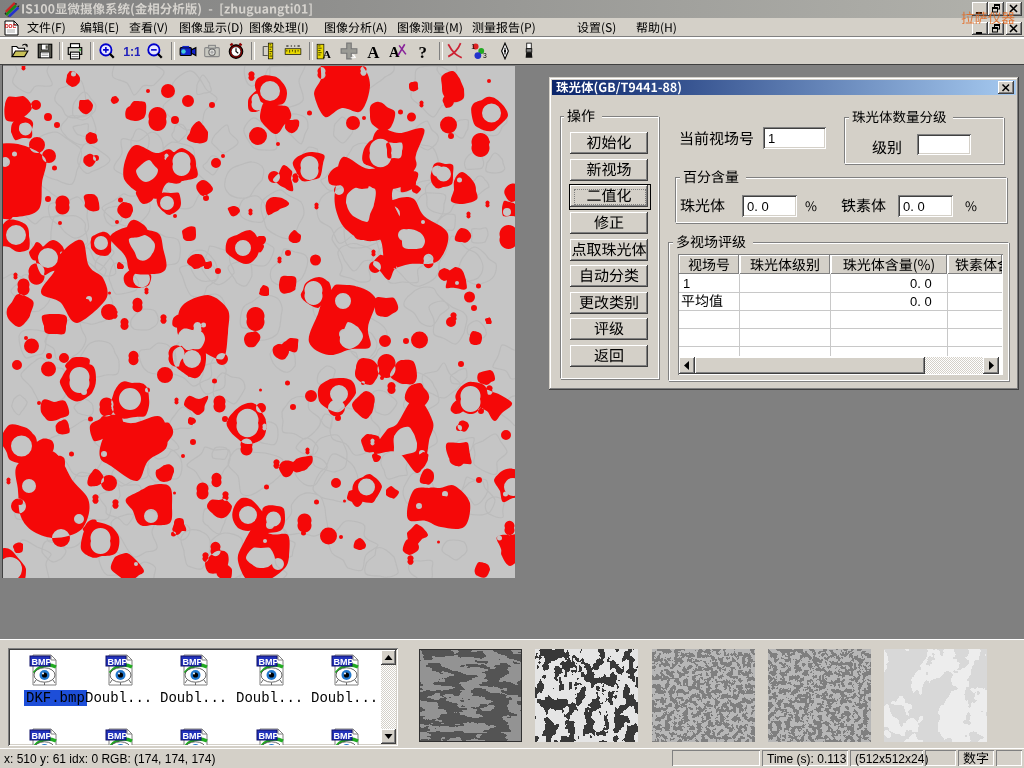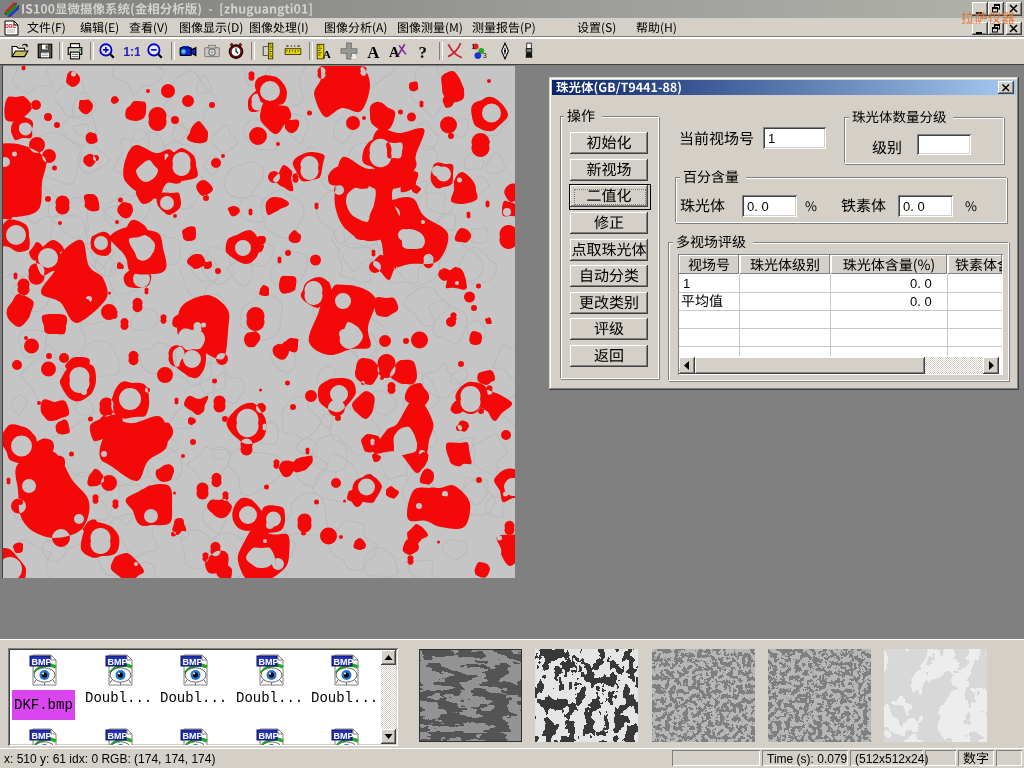--- a/index.html
+++ b/index.html
@@ -267,21 +267,21 @@
     <svg style="position:absolute;left:170px;top:78px" width="28" height="32" viewBox="0 0 28 32">
       <use href="#bmpicon"></use>
     </svg>
     <svg style="position:absolute;left:246px;top:78px" width="28" height="32" viewBox="0 0 28 32">
       <use href="#bmpicon"></use>
     </svg>
     <svg style="position:absolute;left:321px;top:78px" width="28" height="32" viewBox="0 0 28 32">
       <use href="#bmpicon"></use>
     </svg>
   </div>
-<div style="position:absolute;left:12px;top:690px;background:#d946ef;font:14px 'Liberation Mono',monospace;padding:7px 2px">DKF.bmp</div>
+<div style="position:absolute;left:24px;top:690px;background:#1d4ed8;font:14px 'Liberation Mono',monospace;padding:0 2px">DKF.bmp</div>
 <div style="position:absolute;left:85px;top:690px;font:14px 'Liberation Mono',monospace">Doubl...</div>
 <div style="position:absolute;left:160px;top:690px;font:14px 'Liberation Mono',monospace">Doubl...</div>
 <div style="position:absolute;left:236px;top:690px;font:14px 'Liberation Mono',monospace">Doubl...</div>
 <div style="position:absolute;left:311px;top:690px;font:14px 'Liberation Mono',monospace">Doubl...</div>
 <div style="position:absolute;left:381px;top:650px;width:15px;height:15px;background:#d4d0c8;box-shadow:inset -1px -1px 0 #808080,inset 1px 1px 0 #fff;box-shadow:inset -1px -1px 0 #404040,inset 1px 1px 0 #fff,inset -2px -2px 0 #808080"></div>
 <svg style="position:absolute;left:381px;top:650px" width="15" height="15" viewBox="0 0 15 15">
     <path d="M3.5 10 L7.5 5 L11.5 10 Z" fill="#000"></path>
   </svg>
 <div style="position:absolute;left:381px;top:729px;width:15px;height:15px;background:#d4d0c8;box-shadow:inset -1px -1px 0 #808080,inset 1px 1px 0 #fff;box-shadow:inset -1px -1px 0 #404040,inset 1px 1px 0 #fff,inset -2px -2px 0 #808080"></div>
 <svg style="position:absolute;left:381px;top:729px" width="15" height="15" viewBox="0 0 15 15">
@@ -346,21 +346,21 @@
         <feFuncG type="discrete" tableValues="0.68 0.85 0.93 0.84"></feFuncG>
         <feFuncB type="discrete" tableValues="0.68 0.85 0.93 0.84"></feFuncB>
       </feComponentTransfer>
 </filter>
 <rect width="103" height="93" filter="url(#tt5)"></rect>
 </svg>
 <div style="position:absolute;left:0;top:748px;width:1024px;height:20px;background:#d4d0c8;border-top:1px solid #fff"></div>
 <div style="position:absolute;left:4px;top:752px;font:12px 'Liberation Sans',sans-serif">x: 510 y: 61 idx: 0 RGB: (174, 174, 174)</div>
 <div style="position:absolute;left:672px;top:750px;width:88px;height:16px;box-shadow:inset 1px 1px 0 #808080,inset -1px -1px 0 #fff"></div>
 <div style="position:absolute;left:762px;top:750px;width:86px;height:16px;box-shadow:inset 1px 1px 0 #808080,inset -1px -1px 0 #fff"></div>
-<div style="position:absolute;left:767px;top:752px;font:12px 'Liberation Sans',sans-serif">Time (s): 0.079</div>
+<div style="position:absolute;left:767px;top:752px;font:12px 'Liberation Sans',sans-serif">Time (s): 0.113</div>
 <div style="position:absolute;left:850px;top:750px;width:73px;height:16px;box-shadow:inset 1px 1px 0 #808080,inset -1px -1px 0 #fff"></div>
 <div style="position:absolute;left:855px;top:752px;font:12px 'Liberation Sans',sans-serif">(512x512x24)</div>
 <div style="position:absolute;left:925px;top:750px;width:31px;height:16px;box-shadow:inset 1px 1px 0 #808080,inset -1px -1px 0 #fff"></div>
 <div style="position:absolute;left:958px;top:750px;width:36px;height:16px;box-shadow:inset 1px 1px 0 #808080,inset -1px -1px 0 #fff"></div>
 <div style="position:absolute;left:996px;top:750px;width:26px;height:16px;box-shadow:inset 1px 1px 0 #808080,inset -1px -1px 0 #fff"></div>
 <svg width="1024" height="768" viewBox="0 0 1024 768" style="position:absolute;left:0;top:0;pointer-events:none" xmlns="http://www.w3.org/2000/svg">
 <defs>
 <path id="b0049" d="M91 0H239V-741H91Z"></path>
 <path id="b0053" d="M312 14C483 14 584 -89 584 -210C584 -317 525 -375 435 -412L338 -451C275 -477 223 -496 223 -549C223 -598 263 -627 328 -627C390 -627 439 -604 486 -566L561 -658C501 -719 415 -754 328 -754C179 -754 72 -660 72 -540C72 -432 148 -372 223 -342L321 -299C387 -271 433 -254 433 -199C433 -147 392 -114 315 -114C250 -114 179 -147 127 -196L42 -94C114 -24 213 14 312 14Z"></path>
 <path id="b0031" d="M82 0H527V-120H388V-741H279C232 -711 182 -692 107 -679V-587H242V-120H82Z"></path>

